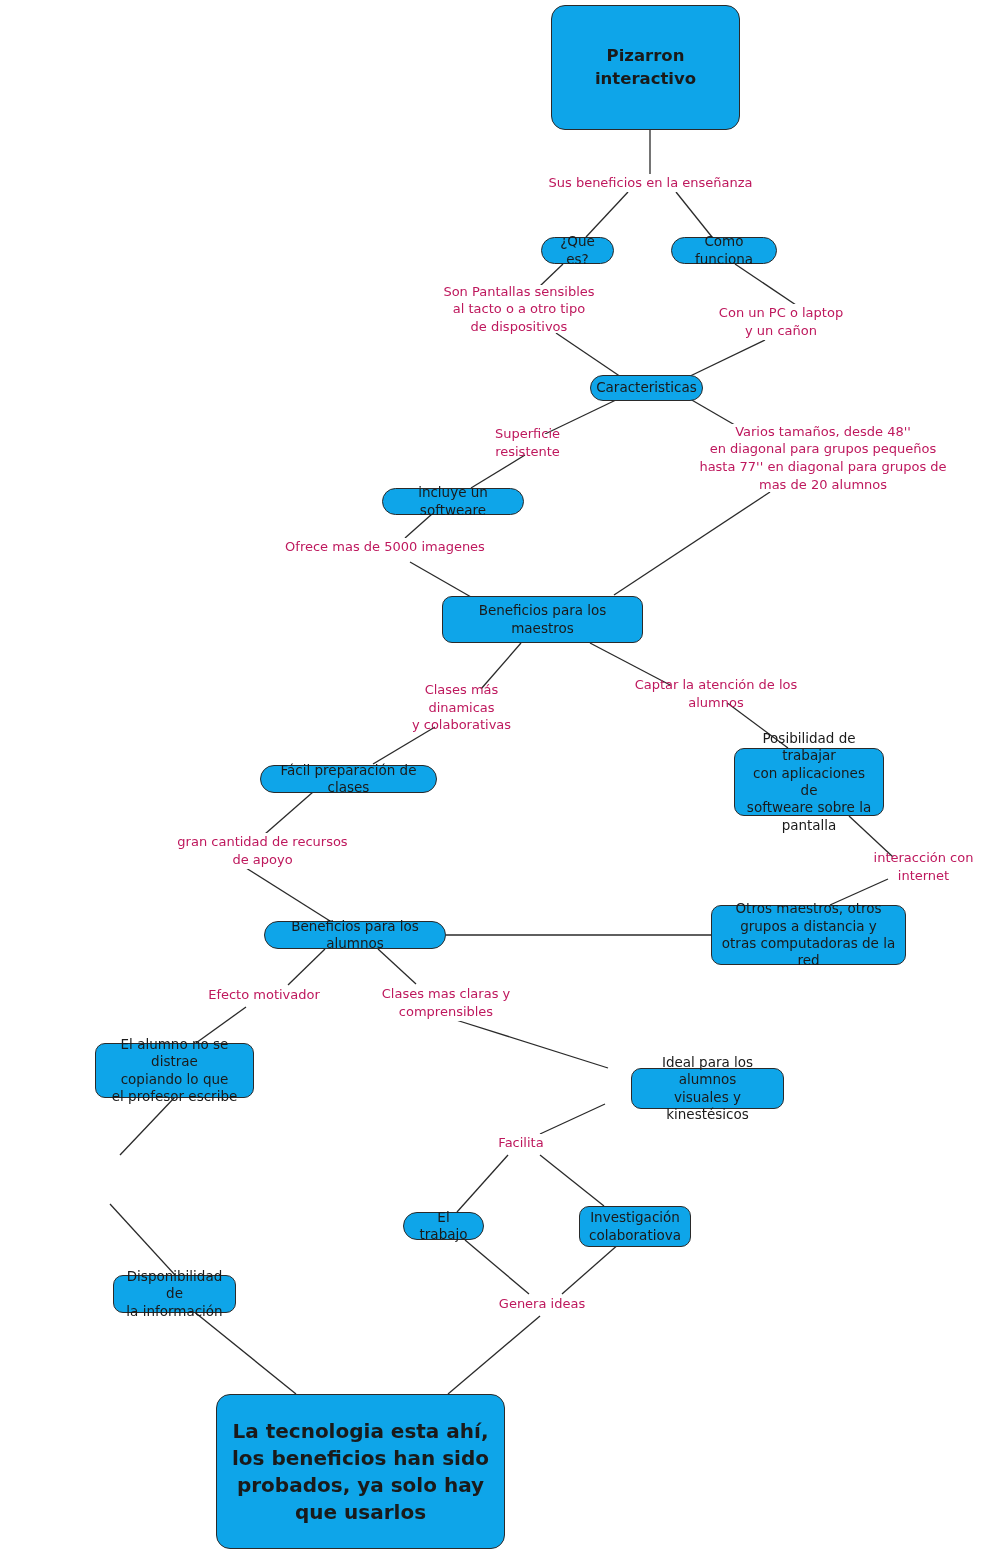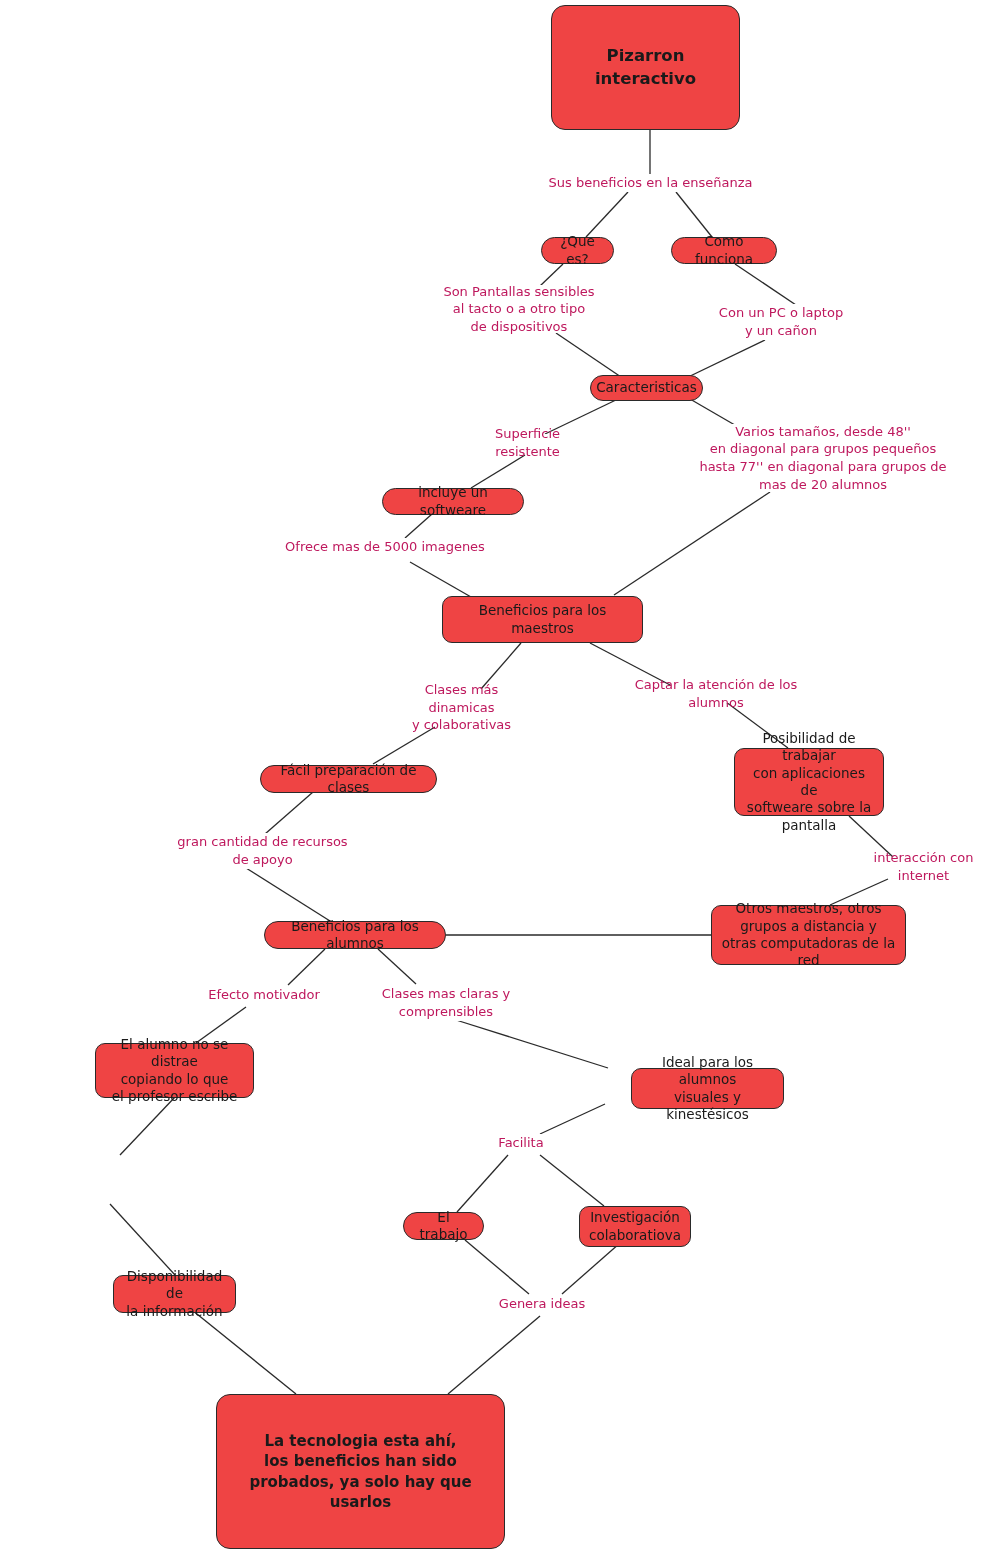--- a/index.html
+++ b/index.html
@@ -20,21 +20,21 @@
   #edges {
     position: absolute;
     left: 0;
     top: 0;
     width: 999px;
     height: 1554px;
   }
   .node {
     position: absolute;
     box-sizing: border-box;
-    background: #ef4444;
+    background: #0ea5e9;
     border: 1.4px solid #2a2a2a;
     border-radius: 10px;
     display: flex;
     align-items: center;
     justify-content: center;
     text-align: center;
     color: #1a1a1a;
     font-size: 13.5px;
     line-height: 1.28;
     padding: 2px 8px;
@@ -178,21 +178,21 @@
 visuales y kinestésicos</div>
 
   <div class="node pill" style="left:403px; top:1212px; width:81px; height:28px;">El trabajo</div>
 
   <div class="node" style="left:579px; top:1206px; width:112px; height:41px;">Investigación
 colaboratiova</div>
 
   <div class="node" style="left:113px; top:1275px; width:123px; height:38px;">Disponibilidad de
 la información</div>
 
-  <div class="node root" style="left:216px; top:1394px; width:289px; height:155px; font-size:15px;">La tecnologia esta ahí,
+  <div class="node root" style="left:216px; top:1394px; width:289px; height:155px; font-size:20px;">La tecnologia esta ahí,
 los beneficios han sido
 probados, ya solo hay que usarlos</div>
 
   <div class="link-label" style="left:548px; top:174px; width:205px; height:18px;">Sus beneficios en la enseñanza</div>
 
   <div class="link-label" style="left:443px; top:285px; width:152px; height:48px;">Son Pantallas sensibles
 al tacto o a otro tipo
 de dispositivos</div>
 
   <div class="link-label" style="left:716px; top:304px; width:130px; height:36px;">Con un PC o laptop

